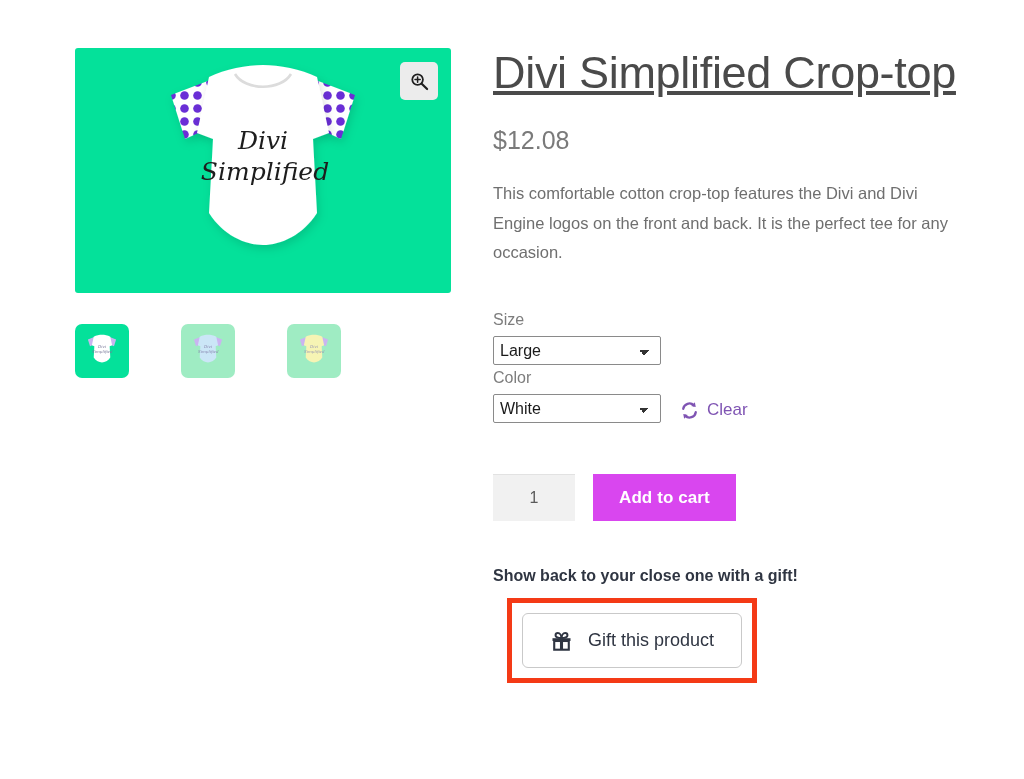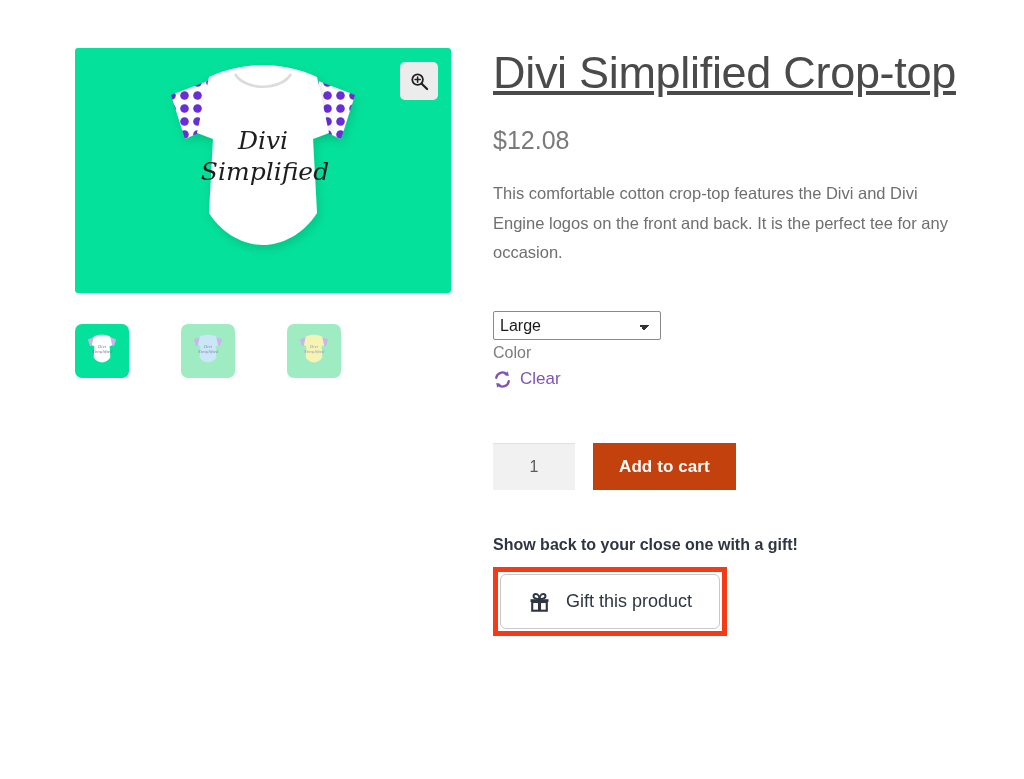--- a/index.html
+++ b/index.html
@@ -134,21 +134,21 @@
     border-top: 1px solid #e2e2e2;
     text-align: center;
     font-size: 16px;
     color: #5b5b5b;
     font-family: "Liberation Sans", sans-serif;
   }
 
   .add-to-cart {
     height: 47px;
     padding: 0 26px;
-    background: #c2410c;
+    background: #d946ef;
     color: #ffffff;
     border: none;
     font-size: 17px;
     font-weight: bold;
     font-family: "Liberation Sans", sans-serif;
     cursor: pointer;
     letter-spacing: 0.1px;
   }
 
   .gift-section { margin-top: 46px; }
@@ -156,22 +156,23 @@
   .gift-tagline {
     font-size: 16px;
     color: #2f3542;
     font-weight: bold;
     margin-bottom: 13px;
   }
 
   .gift-highlight {
     display: inline-block;
     border: 5px solid #f43a16;
-    padding: 2px;
+    padding: 10px;
     background: #ffffff;
+    margin-left: 14px;
   }
 
   .gift-button {
     display: flex;
     align-items: center;
     gap: 15px;
     height: 55px;
     padding: 0 27px;
     background: #ffffff;
     border: 1px solid #c9c9c9;
@@ -275,28 +276,32 @@
 
     <h1 class="product-title">Divi Simplified Crop-top</h1>
 
     <div class="price">$12.08</div>
 
     <p class="description">This comfortable cotton crop-top features the Divi and Divi Engine logos on the front and back. It is the perfect tee for any occasion.</p>
 
     <div class="variations">
 
       <div>
+        <div class="field-label">Size</div>
         <select class="var-select">
           <option>Large</option>
         </select>
       </div>
 
       <div class="color-block">
         <div class="field-label">Color</div>
         <div class="var-row">
+          <select class="var-select">
+            <option>White</option>
+          </select>
           <a class="clear-link">
             <svg width="19" height="19" viewBox="0 0 20 20">
               <path d="M3.4 8.2 A6.6 6.6 0 0 1 14.6 4.6" fill="none" stroke="#7f54b3" stroke-width="2.4" stroke-linecap="round"></path>
               <polygon points="15.6,1.4 16.6,6.2 11.8,5.2" fill="#7f54b3"></polygon>
               <path d="M16.6 11.8 A6.6 6.6 0 0 1 5.4 15.4" fill="none" stroke="#7f54b3" stroke-width="2.4" stroke-linecap="round"></path>
               <polygon points="4.4,18.6 3.4,13.8 8.2,14.8" fill="#7f54b3"></polygon>
             </svg>
             <span>Clear</span>
           </a>
         </div>

